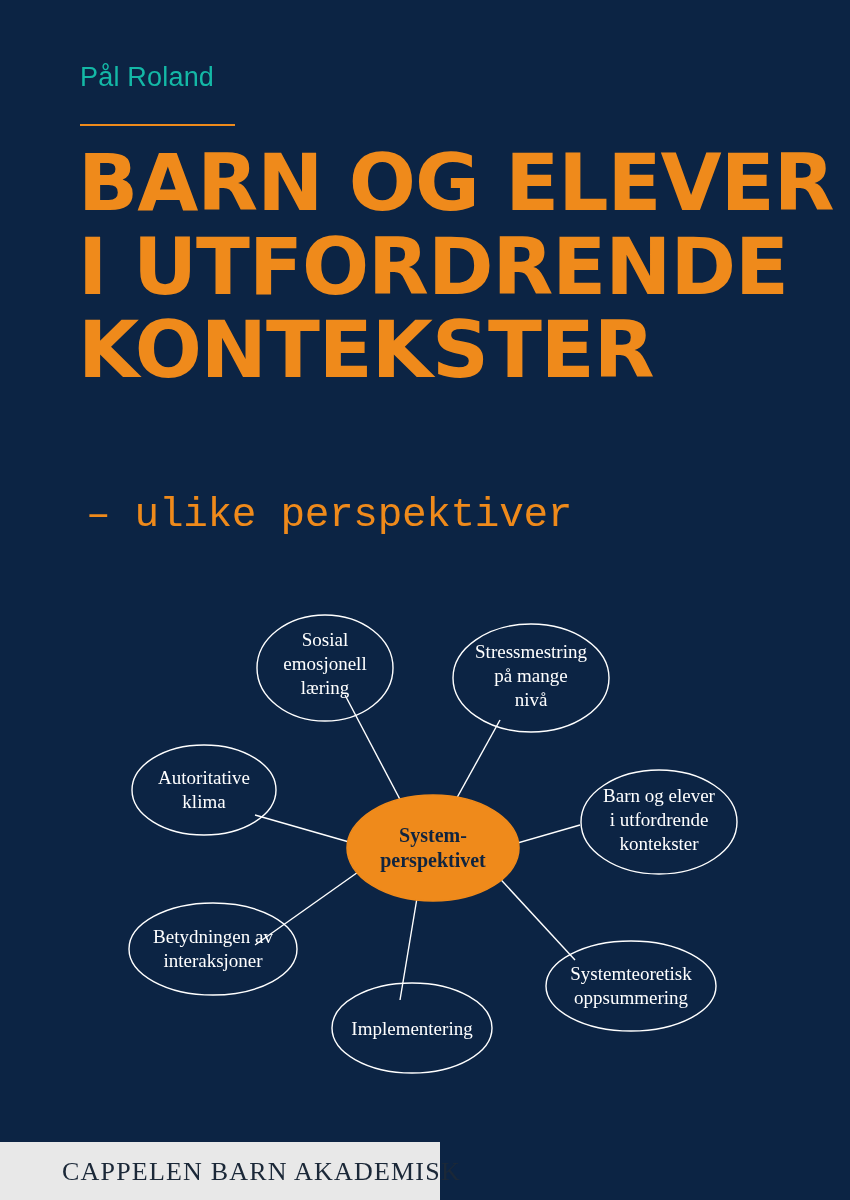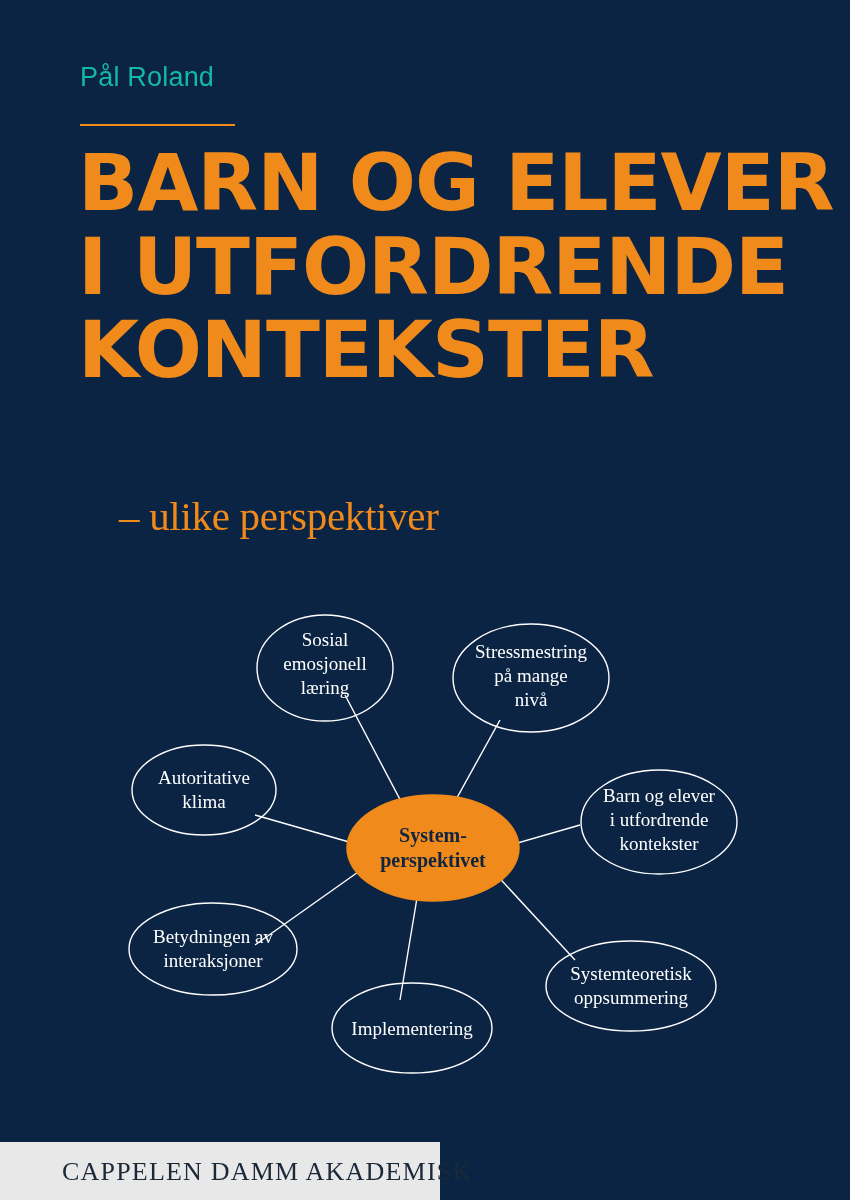--- a/index.html
+++ b/index.html
@@ -51,24 +51,23 @@
   }
   .title .line {
     display: block;
     white-space: nowrap;
   }
   .subtitle {
     position: absolute;
     left: 86px;
     top: 492px;
     color: #ef8a1b;
-    font-family: Liberation Serif, serif;
+    font-family: Liberation Mono, monospace;
     font-size: 41px;
     letter-spacing: -0.3px;
-    margin-left: 33px;
   }
   .diagram {
     position: absolute;
     left: 0;
     top: 560px;
     width: 850px;
     height: 540px;
   }
   .diagram svg {
     display: block;
@@ -177,15 +176,15 @@
       </g>
 
       <g>
         <ellipse cx="412" cy="468" rx="80" ry="45" fill="none" stroke="#ffffff" stroke-width="1.4"></ellipse>
         <text class="node-label" x="412" y="475" text-anchor="middle">Implementering</text>
       </g>
     </svg>
   </div>
 
   <div class="publisher-bar"></div>
-  <div class="publisher-text">CAPPELEN DAMM AKADEMISK</div>
+  <div class="publisher-text">CAPPELEN BARN AKADEMISK</div>
 
 </div>
 
 </body></html>

